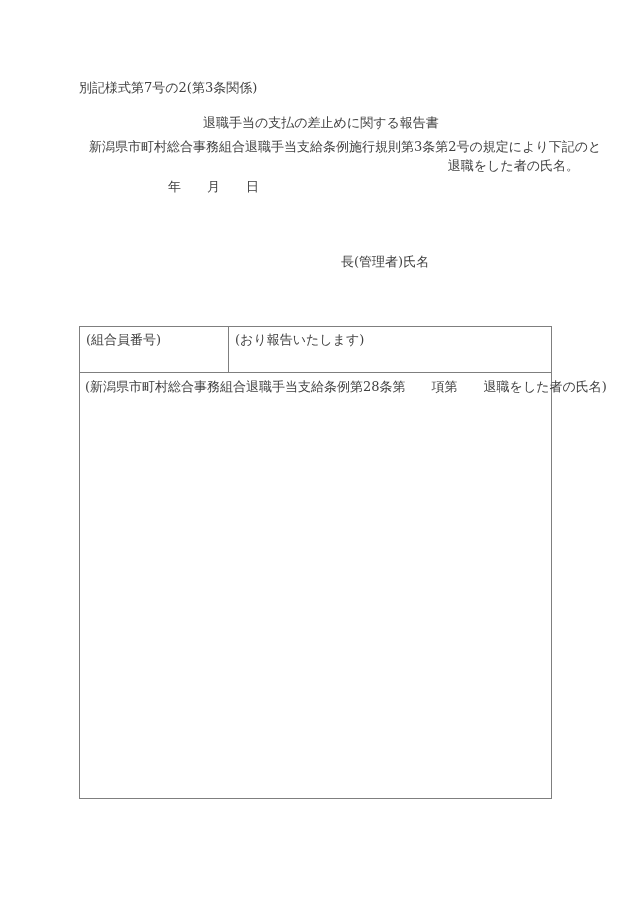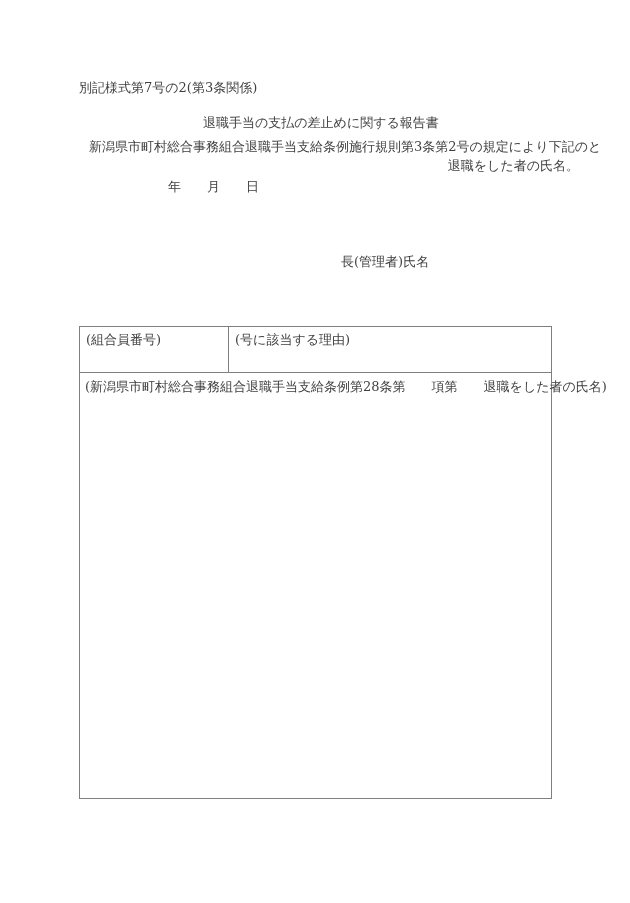--- a/index.html
+++ b/index.html
@@ -79,19 +79,19 @@
   </div>
 
   <div class="abs date-line">年　　月　　日</div>
 
 
   <div class="abs signer">長(管理者)氏名</div>
 
   <div class="form-table">
     <div class="row-top">
       <div class="cell cell-member">(組合員番号)</div>
-      <div class="cell cell-retiree">(号に該当する理由)</div>
+      <div class="cell cell-retiree">(おり報告いたします)</div>
     </div>
     <div class="row-reason">(新潟県市町村総合事務組合退職手当支給条例第28条第　　項第　　退職をした者の氏名)</div>
   </div>
 
 
 </div>
 
 </body></html>

